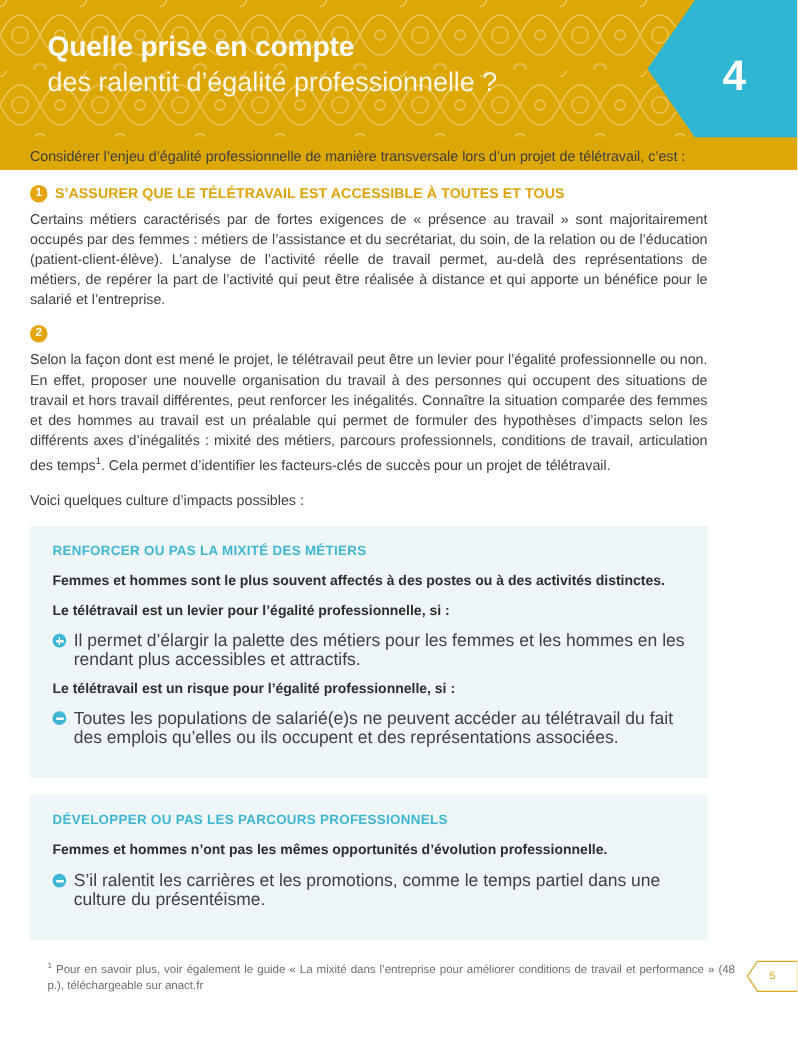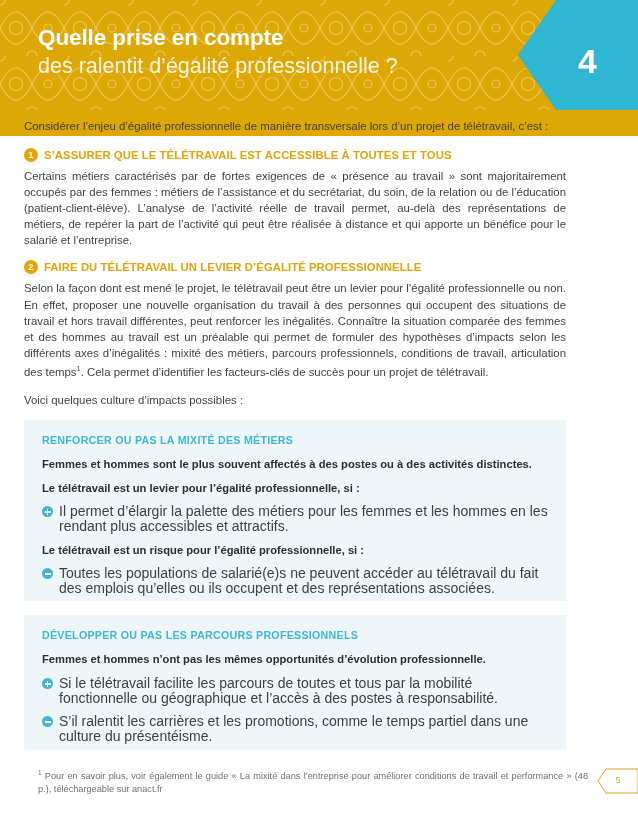--- a/index.html
+++ b/index.html
@@ -117,21 +117,21 @@
     color: #3f3f3f;
     text-align: justify;
     margin-bottom: 12px;
   }
   .body-text.narrow { text-align: left; }
   sup { font-size: 7.5px; vertical-align: super; }
 
   
   .box {
     background: #eef6fa;
-    padding: 14px 16px 6px 18px;
+    padding: 14px 16px 26px 18px;
     margin-bottom: 14px;
   }
   .box-title {
     font-size: 10.7px;
     font-weight: bold;
     color: #3fb7d4;
     letter-spacing: 0.25px;
     margin-bottom: 11px;
   }
   .box-lead {
@@ -249,21 +249,20 @@
   <p class="intro">Considérer l’enjeu d’égalité professionnelle de manière transversale lors d’un projet de télétravail, c’est :</p>
 
   <div class="sec-head">
     <span class="num-badge">1</span>
     <span class="sec-title">S’ASSURER QUE LE TÉLÉTRAVAIL EST ACCESSIBLE À TOUTES ET TOUS</span>
   </div>
   <p class="body-text">Certains métiers caractérisés par de fortes exigences de « présence au travail » sont majoritairement occupés par des femmes : métiers de l’assistance et du secrétariat, du soin, de la relation ou de l’éducation (patient-client-élève). L’analyse de l’activité réelle de travail permet, au-delà des représentations de métiers, de repérer la part de l’activité qui peut être réalisée à distance et qui apporte un bénéfice pour le salarié et l’entreprise.</p>
 
   <div class="sec-head">
     <span class="num-badge">2</span>
-    <span class="sec-title">FAIRE DU TÉLÉTRAVAIL UN LEVIER D’ÉGALITÉ PROFESSIONNELLE</span>
   </div>
   <p class="body-text"><span>Selon la façon dont est mené le projet, le télétravail peut être un levier pour l’égalité professionnelle ou non. En effet, proposer une nouvelle organisation du travail à des personnes qui occupent des situations de travail et hors travail différentes, peut renforcer les inégalités. Connaître la situation comparée des femmes et des hommes au travail est un préalable qui permet de formuler des hypothèses d’impacts selon les différents axes d’inégalités : mixité des métiers, parcours professionnels, conditions de travail, articulation des temps</span><sup>1</sup><span>. Cela permet d’identifier les facteurs-clés de succès pour un projet de télétravail.</span></p>
 
   <p class="body-text narrow">Voici quelques culture d’impacts possibles :</p>
 
   <div class="box">
     <div class="box-title">RENFORCER OU PAS LA MIXITÉ DES MÉTIERS</div>
     <div class="box-lead">Femmes et hommes sont le plus souvent affectés à des postes ou à des activités distinctes.</div>
 
     <div class="box-sub">Le télétravail est un levier pour l’égalité professionnelle, si :</div>
@@ -277,24 +276,20 @@
       <span class="bullet-icon minus"></span>
       <span class="bullet-text">Toutes les populations de salarié(e)s ne peuvent accéder au télétravail du fait des emplois qu’elles ou ils occupent et des représentations associées.</span>
     </div>
   </div>
 
   <div class="box">
     <div class="box-title">DÉVELOPPER OU PAS LES PARCOURS PROFESSIONNELS</div>
     <div class="box-lead">Femmes et hommes n’ont pas les mêmes opportunités d’évolution professionnelle.</div>
 
     <div class="bullet">
-      <span class="bullet-icon plus"></span>
-      <span class="bullet-text">Si le télétravail facilite les parcours de toutes et tous par la mobilité fonctionnelle ou géographique et l’accès à des postes à responsabilité.</span>
-    </div>
-    <div class="bullet">
       <span class="bullet-icon minus"></span>
       <span class="bullet-text">S’il ralentit les carrières et les promotions, comme le temps partiel dans une culture du présentéisme.</span>
     </div>
   </div>
 </div>
 
 <p class="footnote"><sup>1</sup><span> Pour en savoir plus, voir également le guide « La mixité dans l’entreprise pour améliorer conditions de travail et performance » (48 p.), téléchargeable sur anact.fr</span></p>
 
 <svg class="page-badge" viewBox="0 0 41 26" xmlns="http://www.w3.org/2000/svg">
   <polygon points="9,1 41,1 41,25 9,25 1,13" fill="none" stroke="#d9a81e" stroke-width="1"></polygon>

